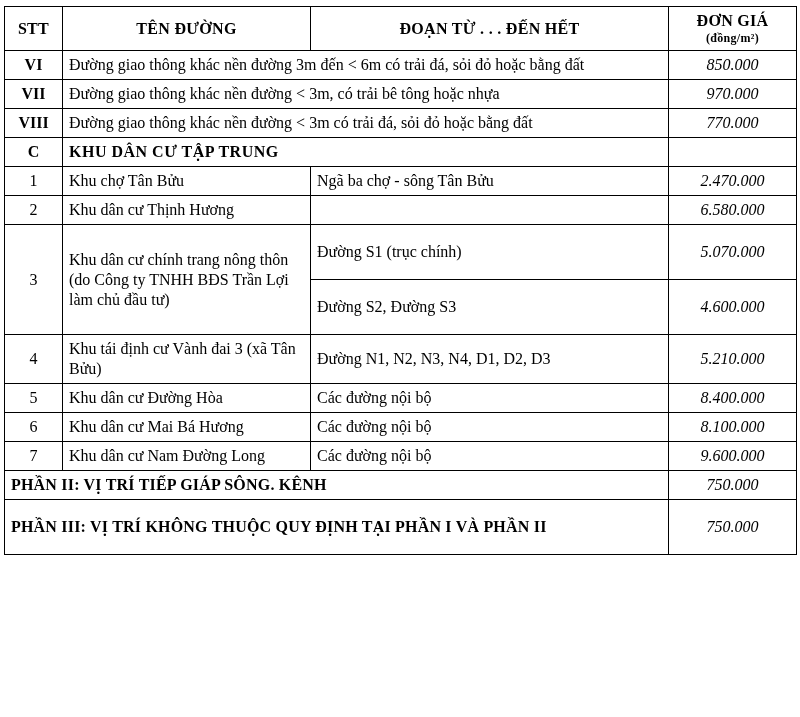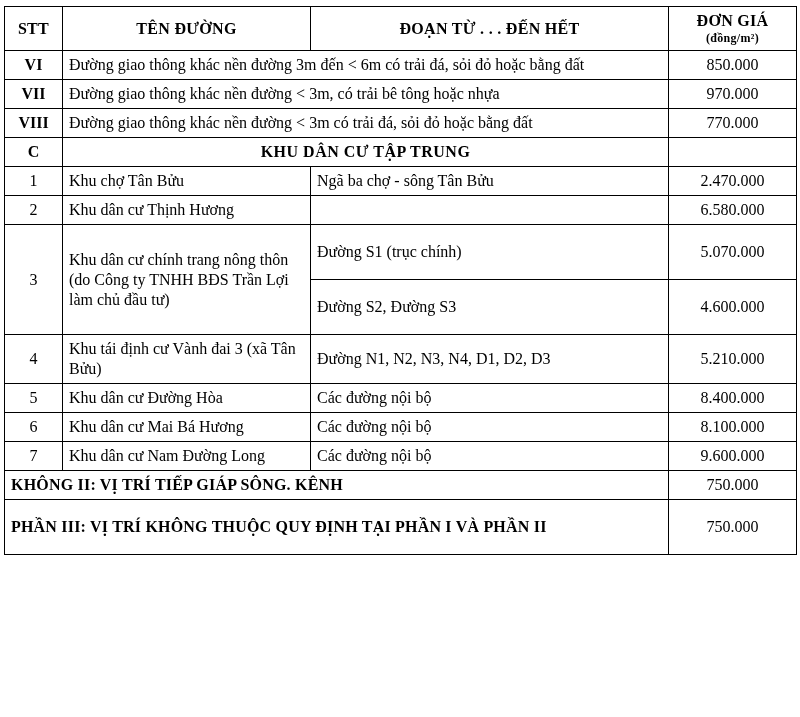--- a/index.html
+++ b/index.html
@@ -57,31 +57,32 @@
     font-size: 17px;
   }
   .num {
     text-align: center;
     font-size: 16px;
   }
   .price {
     text-align: center;
     font-size: 16px;
     white-space: nowrap;
+    font-style: italic;
   }
   .desc-bold {
     font-weight: normal;
     font-size: 16.5px;
     text-align: left;
   }
   .section-head {
     font-weight: bold;
     font-size: 17px;
     letter-spacing: 0.5px;
-    text-align: center;
+    text-align: left;
     padding-left: 16px;
   }
   .part-head {
     font-weight: bold;
     font-size: 17.5px;
     letter-spacing: 0.2px;
     text-align: left;
     padding-left: 12px;
   }
   .cell-name {
@@ -192,21 +193,21 @@
       </tr>
 
       <tr>
         <td class="num">7</td>
         <td class="cell-name">Khu dân cư Nam Đường Long</td>
         <td class="cell-seg">Các đường nội bộ</td>
         <td class="price">9.600.000</td>
       </tr>
 
       <tr>
-        <td class="part-head" colspan="3">KHÔNG II: VỊ TRÍ TIẾP GIÁP SÔNG. KÊNH</td>
+        <td class="part-head" colspan="3">PHẦN II: VỊ TRÍ TIẾP GIÁP SÔNG. KÊNH</td>
         <td class="price">750.000</td>
       </tr>
 
       <tr>
         <td class="part-head tall" colspan="3">PHẦN III: VỊ TRÍ KHÔNG THUỘC QUY ĐỊNH TẠI PHẦN I VÀ PHẦN II</td>
         <td class="price">750.000</td>
       </tr>
 
     </tbody>
   </table>

